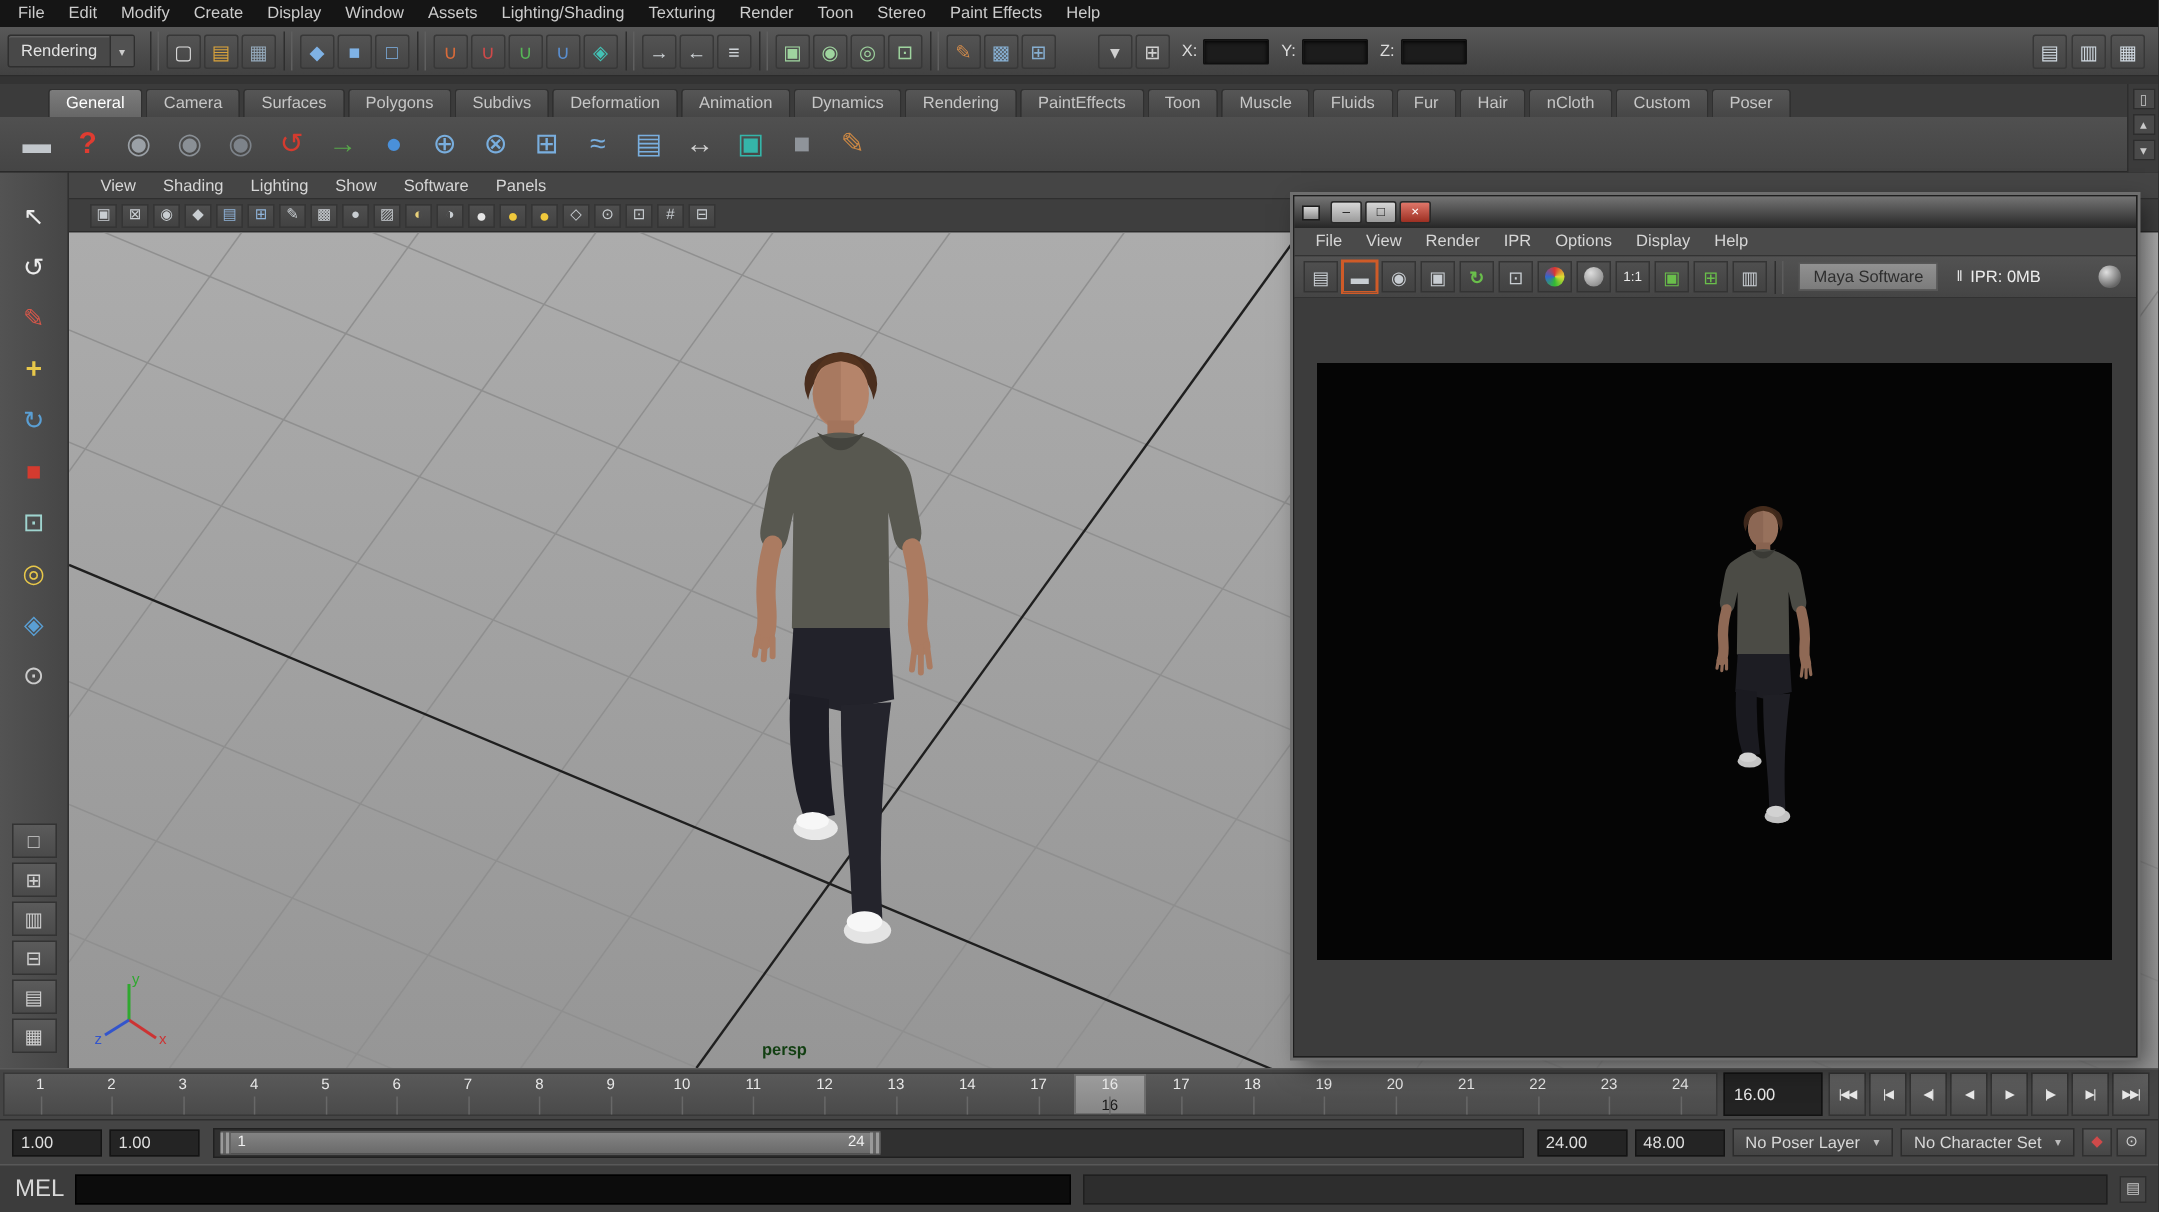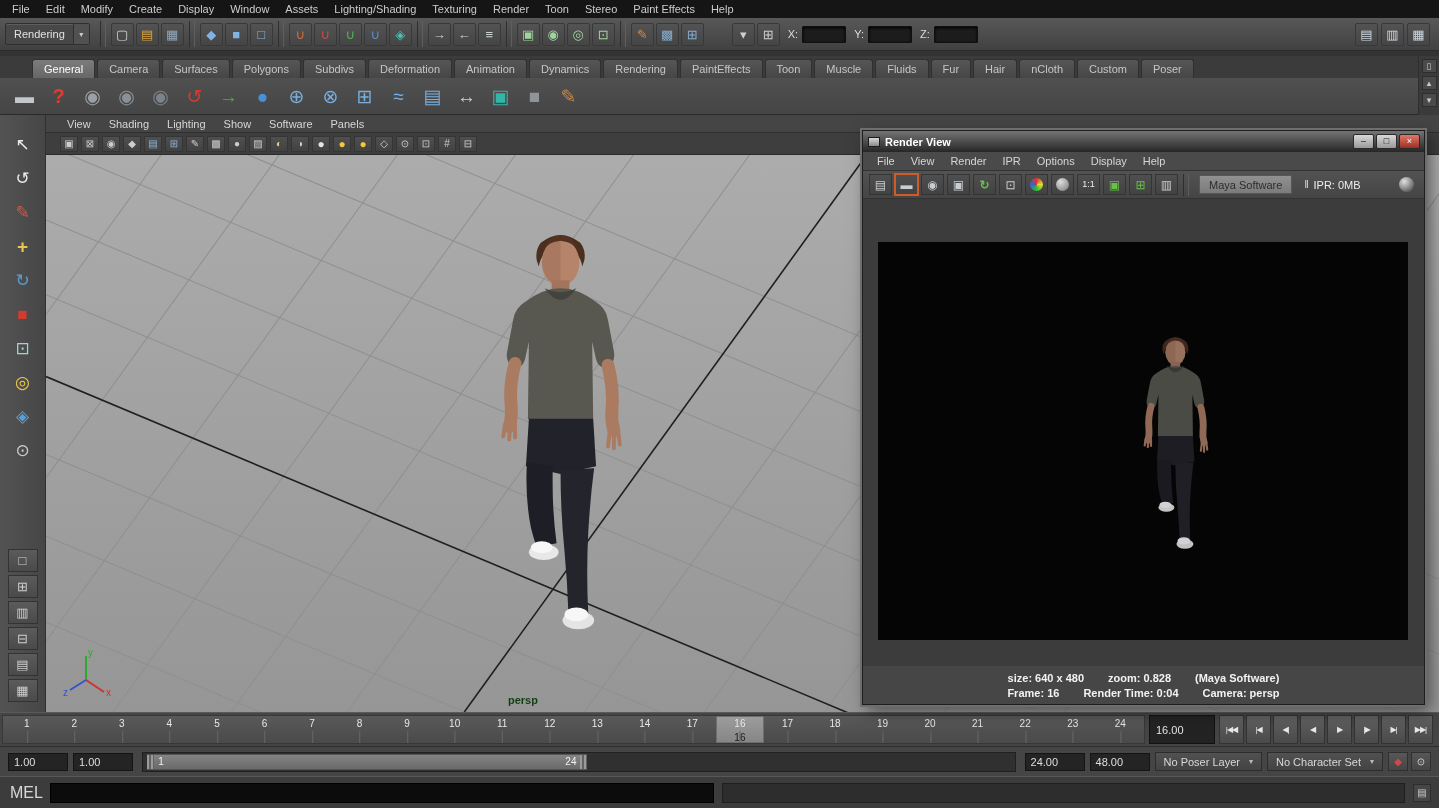--- a/index.html
+++ b/index.html
@@ -546,21 +546,20 @@
           <text x="1" y="48" font-size="10" fill="#3355cc" data-name="z-axis-label">z</text>
         </svg>
         <span class="persp-label" data-name="camera-name-label">persp</span>
       </div>
     </div>
   </div>
 
   <div class="renderview" data-name="render-view-window">
     <div class="rv-titlebar" data-name="render-view-titlebar">
       <span class="rv-title-icon" data-name="render-view-window-icon"></span>
-      <span class="rv-title" data-name="window-title">Render View</span>
       <span data-name="window-button-group" style="display:flex">
 
       <span class="winbtn" data-name="minimize-button" style="--i: 0;">
             <i data-name="window-button-glyph" style="--i: 0;">–</i>
           </span>
           <span class="winbtn" data-name="maximize-button" style="--i: 1;">
             <i data-name="window-button-glyph" style="--i: 1;">□</i>
           </span>
           <span class="winbtn" data-name="close-button" style="--i: 2;">
             <i data-name="window-button-glyph" style="--i: 2;">×</i>
@@ -623,32 +622,20 @@
         <span class="ipr-pause" data-name="ipr-pause-icon">‖</span>
         <span data-name="ipr-memory-label">IPR: 0MB</span>
       </span>
       <span class="rv-ball" data-name="shading-swatch-icon"></span>
     </div>
     <div class="rv-view" data-name="render-view-image-area">
       <div class="rv-image" data-name="rendered-image">
         <svg class="person-render" data-name="rendered-character" viewBox="0 0 230 430">
             <use href="#person-symbol"></use>
           </svg>
-      </div>
-    </div>
-    <div class="rv-status" data-name="render-view-status-bar">
-      <div class="line" data-name="render-info-line-1">
-        <span data-name="render-size-label">size: 640 x 480</span>
-        <span data-name="render-zoom-label">zoom: 0.828</span>
-        <span data-name="render-renderer-label">(Maya Software)</span>
-      </div>
-      <div class="line" data-name="render-info-line-2">
-        <span data-name="render-frame-label">Frame: 16</span>
-        <span data-name="render-time-label">Render Time: 0:04</span>
-        <span data-name="render-camera-label">Camera: persp</span>
       </div>
     </div>
   </div>
 
   <div class="timeline" data-name="time-slider">
     <div class="ruler" data-name="timeline-ruler" style="--n: 24;">
       <div class="playhead" data-name="timeline-playhead" style="left: calc(62.5%);">
         <div class="playhead-num" data-name="current-frame-label">16</div>
       </div>
 

